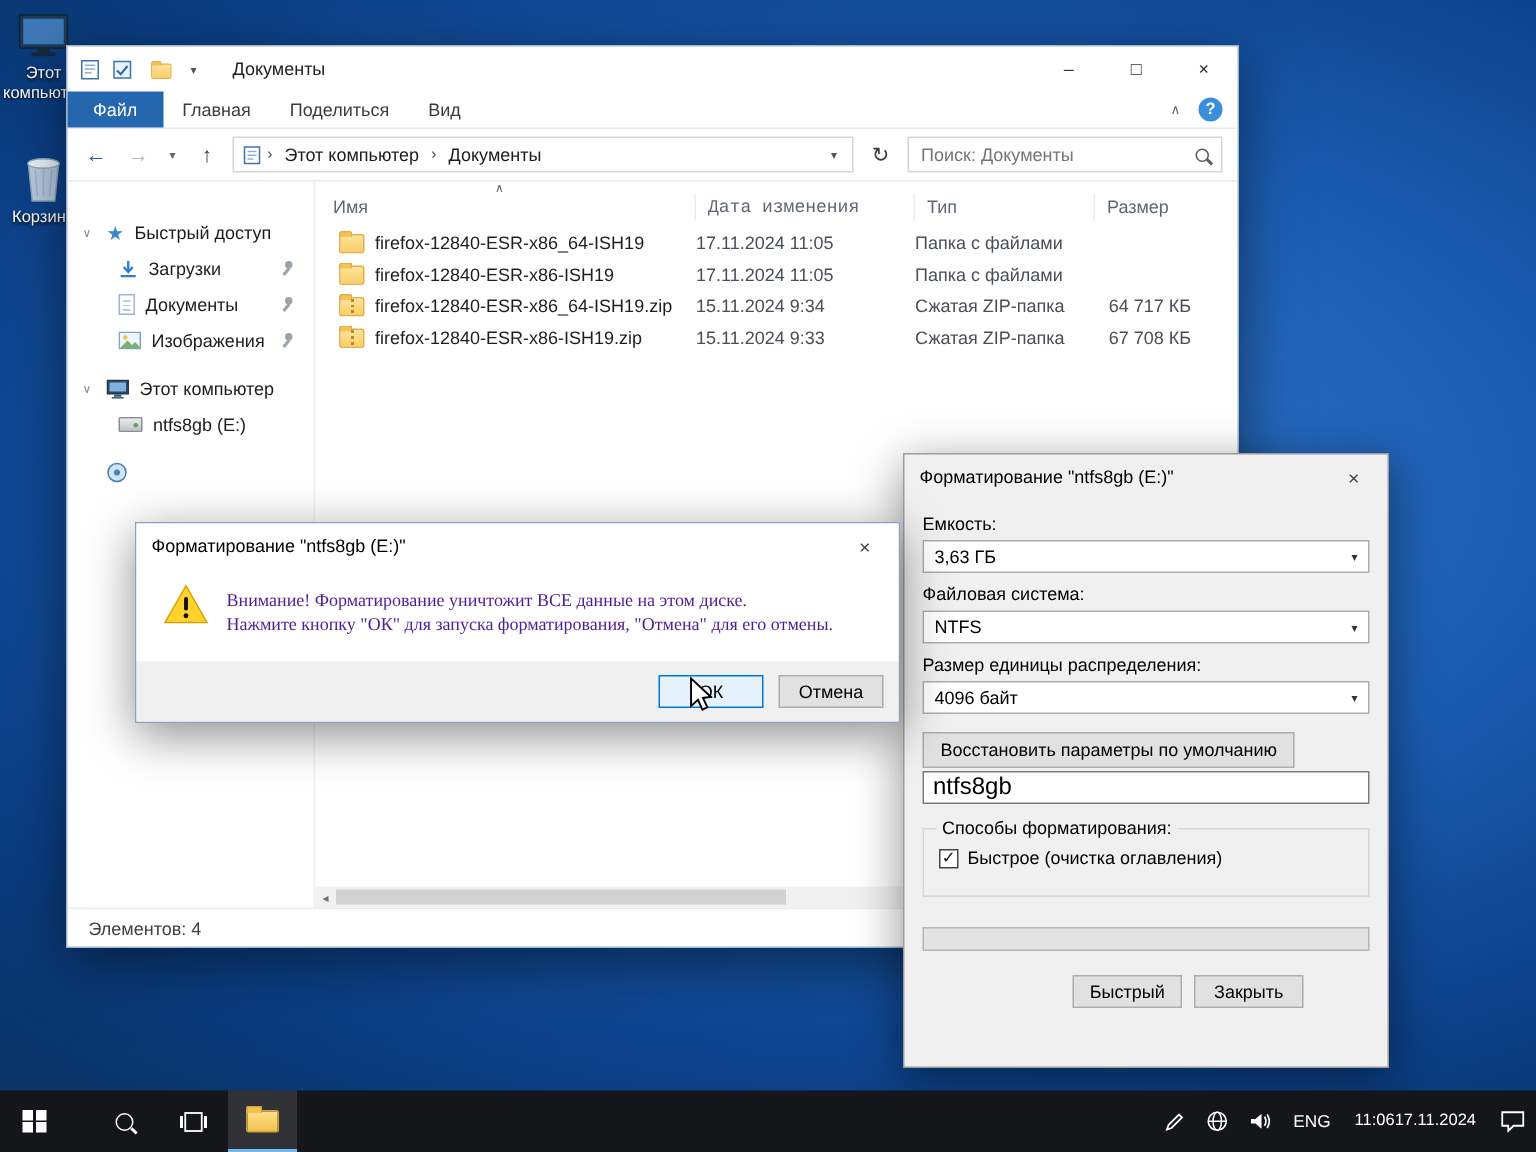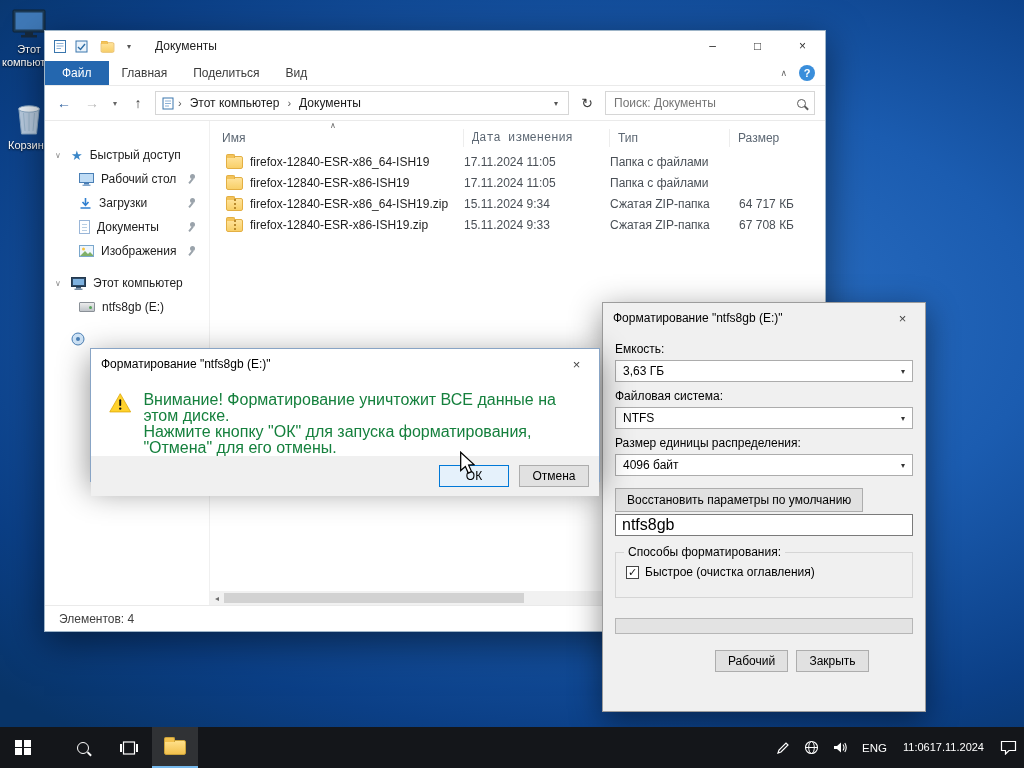--- a/index.html
+++ b/index.html
@@ -97,21 +97,21 @@
   .groupbox{position:relative;border:1px solid #d5d5d5;margin-top:16px;padding:12px 10px 18px;}
   .gb-label{position:absolute;top:-8px;left:8px;background:#f0f0f0;padding:0 4px;color:#000;}
   .chk-row{display:flex;align-items:center;gap:6px;color:#000;}
   .checkbox{width:13px;height:13px;background:#fff;border:1px solid #454545;display:flex;align-items:center;justify-content:center;font-size:11px;color:#111;line-height:1;flex:0 0 auto;}
   .progress{height:16px;border:1px solid #b6b6b6;background:#e3e3e3;margin-top:20px;}
   .fd-buttons{display:flex;justify-content:center;gap:8px;margin-top:16px;padding-left:56px;}
   .fd-buttons .btn{width:73px;padding:3px 0;text-align:center;}
 
   .warning-dialog{left:90px;top:348px;width:510px;height:134px;z-index:4;background:#fff;border:1px solid #88a4c5;display:flex;flex-direction:column;}
   .warn-body{flex:1;display:flex;align-items:flex-start;padding:10px 18px 0 18px;gap:12px;background:#fff;}
-  .warn-text{font-size:16px;color:#15803d;line-height:16px;padding-top:3px;}
+  .warn-text{font-size:12px;color:#4c1d95;line-height:16px;padding-top:3px;font-family:Liberation Serif, serif;}
   .warn-buttons{height:40px;background:#f0f0f0;display:flex;align-items:center;justify-content:flex-end;gap:10px;padding-right:10px;flex:0 0 auto;}
   .warn-buttons .btn{width:70px;padding:3px 0;text-align:center;}
   .btn-ok{background:#e5f1fb;border:1px solid #0078d7;}
 
   
   .taskbar{position:absolute;left:0;bottom:0;width:100%;height:41px;background:#14161a;display:flex;align-items:stretch;z-index:6;}
   .tb-btn{width:46px;display:flex;align-items:center;justify-content:center;}
   .tb-explorer{background:rgba(255,255,255,.12);box-shadow:inset 0 -2px 0 #76b9ed;}
   .tb-folder{width:22px;height:15px;position:relative;background:linear-gradient(180deg,#ffe08a,#f2c14e);border:1px solid #caa23a;border-radius:2px;}
   .tb-folder::before{content:"";position:absolute;top:-4px;left:-1px;width:9px;height:4px;background:#f2c14e;border:1px solid #caa23a;border-bottom:none;border-radius:2px 2px 0 0;}
@@ -203,29 +203,20 @@
     </div>
 
     <div class="main">
       <div class="sidebar">
         <div class="side-item">
           <span class="expander">∨</span>
           <span class="star">★</span>
           <span>Быстрый доступ</span>
         </div>
         <div class="side-item child">
-          <svg width="15" height="13" viewBox="0 0 15 13">
-              <rect x="0.5" y="0.5" width="14" height="9" fill="#bfdcf5" stroke="#4a7fb5"></rect>
-              <rect x="5" y="10" width="5" height="1.5" fill="#4a7fb5"></rect>
-              <rect x="3.5" y="11.7" width="8" height="1" fill="#4a7fb5"></rect>
-            </svg>
-          <span>Рабочий стол</span>
-          <span class="pin"></span>
-        </div>
-        <div class="side-item child">
           <svg width="13" height="13" viewBox="0 0 13 13">
               <path d="M6.5 1 V7" stroke="#2f7fd0" stroke-width="1.6" fill="none"></path>
               <path d="M3.5 5 L6.5 8.3 L9.5 5" stroke="#2f7fd0" stroke-width="1.6" fill="none"></path>
               <path d="M1.5 11 H11.5" stroke="#2f7fd0" stroke-width="1.5"></path>
             </svg>
           <span>Загрузки</span>
           <span class="pin"></span>
         </div>
         <div class="side-item child">
           <span class="icon-doc"></span>
@@ -356,21 +347,21 @@
       <input class="fd-volume-input" value="ntfs8gb" style="">
       <div class="groupbox">
         <span class="gb-label">Способы форматирования:</span>
         <label class="chk-row">
           <span class="checkbox">✓</span>
           <span>Быстрое (очистка оглавления)</span>
         </label>
       </div>
       <div class="progress"></div>
       <div class="fd-buttons">
-        <button class="btn">Рабочий</button>
+        <button class="btn">Быстрый</button>
         <button class="btn">Закрыть</button>
       </div>
     </div>
   </div>
 
   <div class="dialog warning-dialog">
     <div class="dlg-titlebar" style="background:#fff;">
       <span class="dlg-title">Форматирование "ntfs8gb (E:)"</span>
       <span class="dlg-close">×</span>
     </div>

